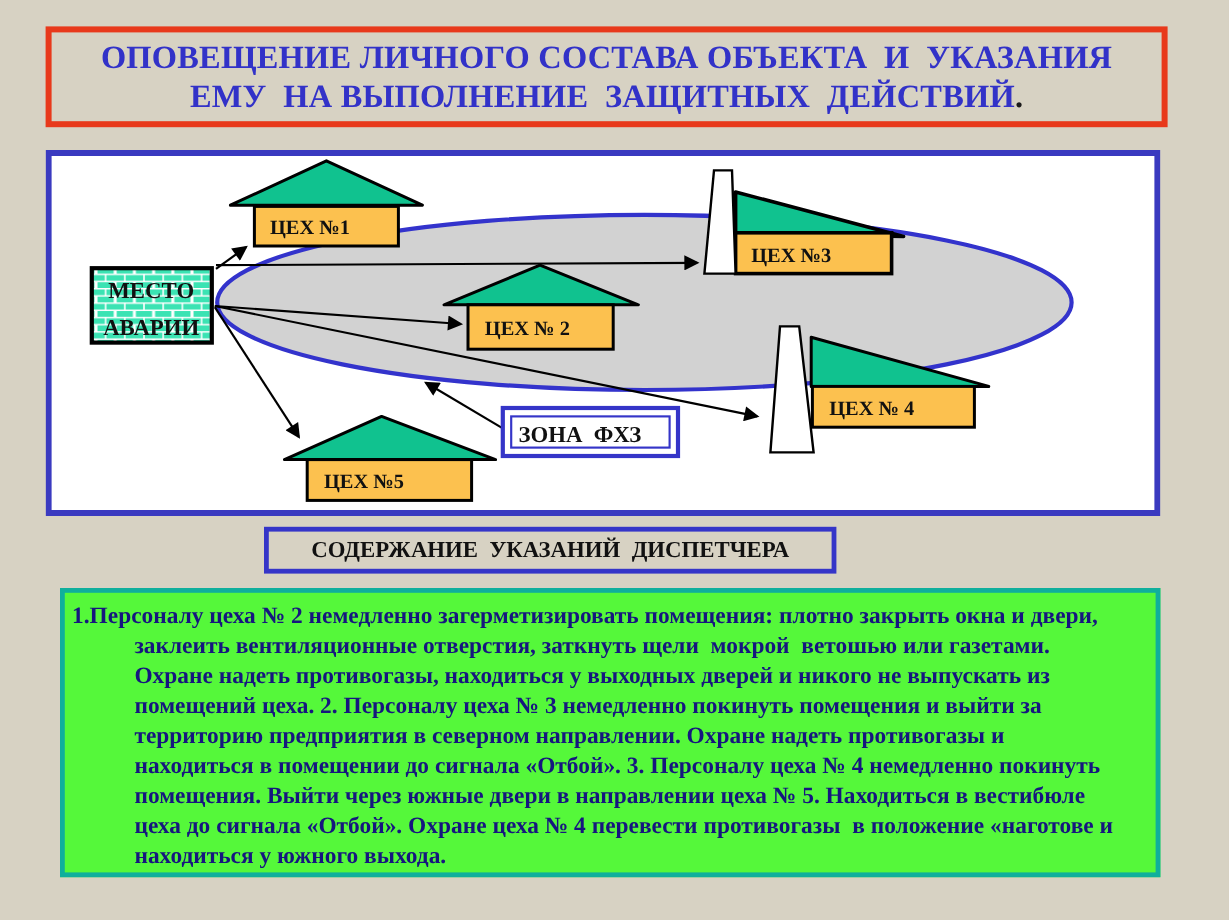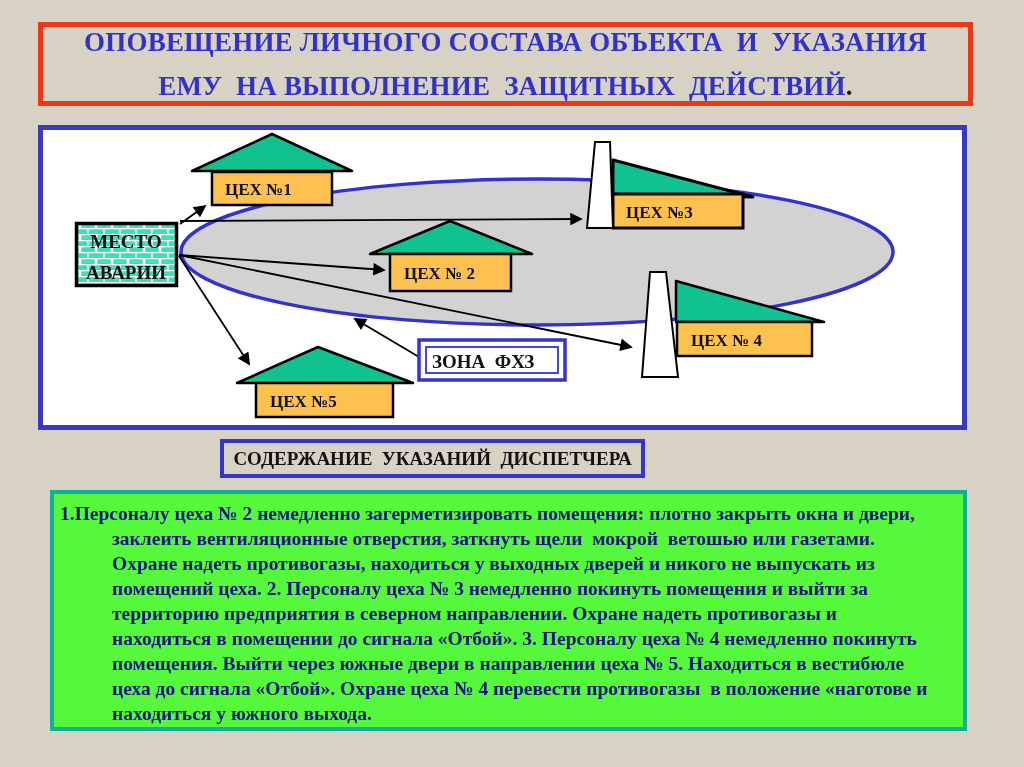--- a/index.html
+++ b/index.html
@@ -10,32 +10,32 @@
     font-weight:bold;
   }
   
   .title-box{
     position:absolute;left:38px;top:22px;width:935px;height:84px;
     border:5px solid #E8391B;box-sizing:border-box;
     display:flex;align-items:center;justify-content:center;
     text-align:center;
   }
   .title-text{
-    white-space:pre-wrap;font-size:27px;line-height:44px;color:#3232C8;
+    white-space:pre-wrap;font-size:27px;line-height:32px;color:#3232C8;
     letter-spacing:0.2px;
   }
   .title-period{color:#1a1a1a;font-size:27px;}
   
   .diagram-svg{position:absolute;left:38px;top:125px;width:929px;height:305px;}
   .shop-label-text{font-family:"Liberation Serif","DejaVu Serif",serif;font-weight:bold;font-size:17px;fill:#111;}
   .site-text{font-family:"Liberation Serif","DejaVu Serif",serif;font-weight:bold;font-size:19px;fill:#111;}
   .zone-text{font-family:"Liberation Serif","DejaVu Serif",serif;font-weight:bold;font-size:19px;fill:#111;}
   
   .dispatcher-label{
-    position:absolute;left:220px;top:439px;width:425px;height:39px;
+    position:absolute;left:220px;top:439px;width:477px;height:39px;
     border:4px solid #3535C8;box-sizing:border-box;
     display:flex;align-items:center;justify-content:center;
     font-size:19px;color:#111;white-space:pre-wrap;text-align:center;
   }
   
   .instructions-box{
     position:absolute;left:50px;top:490px;width:917px;height:241px;
     background:#55F83A;border:4px solid #0FAF9C;box-sizing:border-box;
     overflow:hidden;
   }

